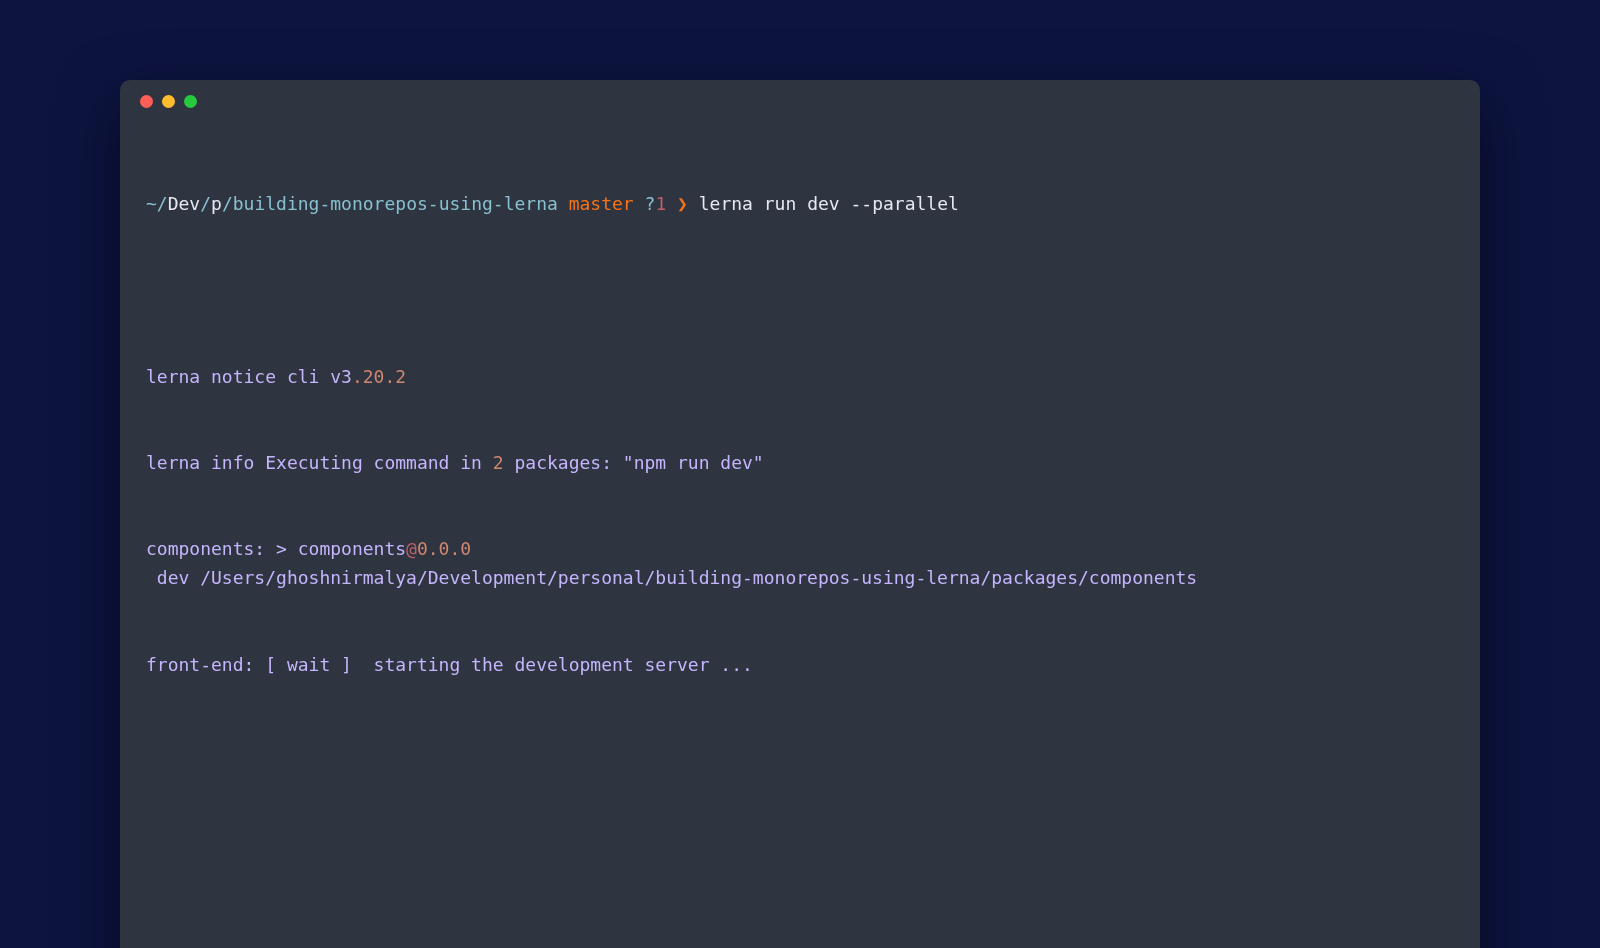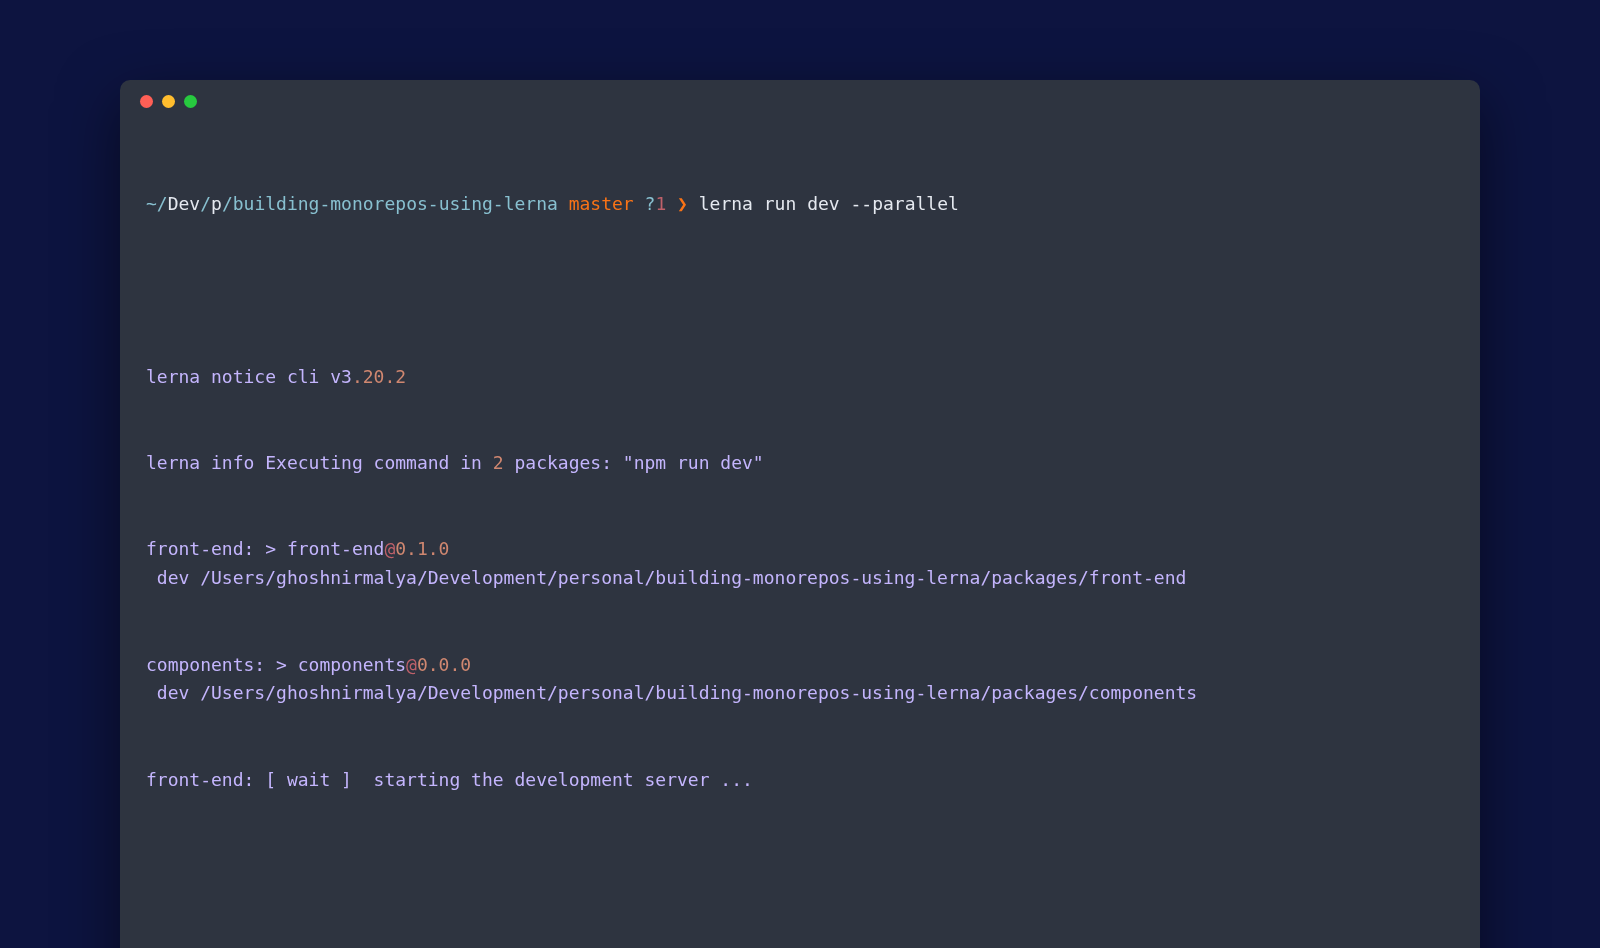--- a/index.html
+++ b/index.html
@@ -78,21 +78,20 @@
   <div class="titlebar">
     <div class="tl-btn tl-close"></div>
     <div class="tl-btn tl-min"></div>
     <div class="tl-btn tl-max"></div>
   </div>
   <div class="terminal-body">
     <div class="line"><span class="c-cyan">~/</span><span class="c-white">Dev</span><span class="c-cyan">/</span><span class="c-white">p</span><span class="c-cyan">/</span><span class="c-cyan">building-monorepos-using-lerna </span><span class="c-teal">master </span><span class="c-cyan">?</span><span class="c-red">1 </span><span class="c-teal">❯ </span><span class="c-white">lerna run dev --parallel</span></div>
     <div class="blank-line"></div>
     <div class="line"><span class="c-dim">lerna notice cli v3</span><span class="c-orange">.20.2</span></div>
     <div class="line"><span class="c-dim">lerna info Executing command in </span><span class="c-orange">2</span><span class="c-dim"> packages: "npm run dev"</span></div>
-    <div class="line"><span class="c-dim">front-end: &gt; front-end</span><span class="c-red">@</span><span class="c-orange">0.1.0</span><span class="c-dim"> dev /Users/ghoshnirmalya/Development/personal/building-monorepos-using-lerna/packages/front-end</span></div>
     <div class="line"><span class="c-dim">components: &gt; components</span><span class="c-red">@</span><span class="c-orange">0.0.0</span><span class="c-dim"> dev /Users/ghoshnirmalya/Development/personal/building-monorepos-using-lerna/packages/components</span></div>
     <div class="line"><span class="c-dim">front-end: [ wait ]  starting the development server ...</span></div>
     
     
     
     
     
     
     
     

